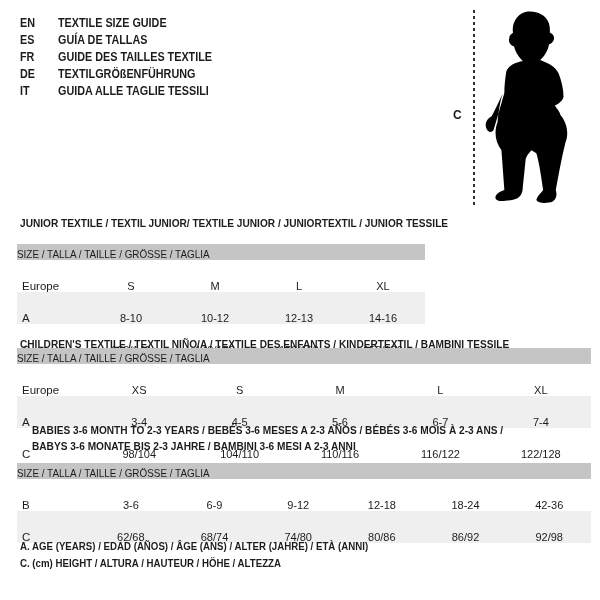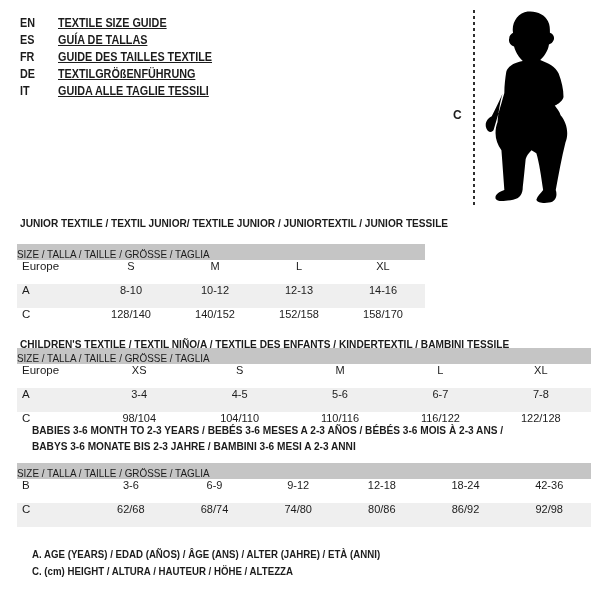--- a/index.html
+++ b/index.html
@@ -12,45 +12,45 @@
   html,body{margin:0;padding:0;background:#ffffff;}
   .canvas{
     position:relative;width:600px;height:600px;background:#ffffff;
     font-family:"Liberation Sans",sans-serif;color:var(--text);
     overflow:hidden;
   }
   .cond{display:inline-block;transform:scaleX(0.88);transform-origin:0 50%;white-space:nowrap;}
   .cond90{display:inline-block;transform:scaleX(0.9);transform-origin:0 50%;white-space:nowrap;}
 
   
-  .lang-list{position:absolute;left:20px;top:14px;text-decoration:underline;}
+  .lang-list{position:absolute;left:20px;top:14px;}
   .lang-row{display:flex;height:17px;align-items:center;font-weight:bold;font-size:12px;}
   .lang-code{width:38px;}
 
   
   .dash-line{
     position:absolute;left:473px;top:10px;width:2px;height:196px;
     background:repeating-linear-gradient(to bottom,var(--dash-line) 0 3px,transparent 3px 6px);
   }
   .c-label{position:absolute;left:453px;top:108px;font-weight:bold;font-size:12px;}
   .silhouette{position:absolute;left:483px;top:7px;}
 
   
   .sec-title{position:absolute;left:20px;font-weight:bold;font-size:11.5px;line-height:16px;}
 
   
   .tbl{position:absolute;font-size:11px;}
   .bar{height:16px;background:var(--header-bar);display:flex;align-items:flex-end;box-sizing:border-box;font-size:11px;}
-  .trow{display:flex;height:24px;align-items:flex-start;}
+  .trow{display:flex;height:32px;align-items:flex-end;}
   .trow.shaded{background:var(--row-shade);}
   .lbl{width:72px;padding-left:5px;box-sizing:border-box;text-align:left;font-size:11.5px;}
   .cell{flex:1;text-align:center;}
 
   
-  .footnotes{position:absolute;left:32px;top:537px;margin-top:8px;}
+  .footnotes{position:absolute;left:20px;top:537px;}
   .footnote{height:17px;font-weight:bold;font-size:11px;display:flex;align-items:center;}
 </style>
 </head>
 <body>
 
 <div class="canvas">
 
   <div class="lang-list">
     <div class="lang-row">
       <span class="lang-code"><span class="cond90">EN</span></span>
@@ -159,21 +159,21 @@
       <span class="cell">M</span>
       <span class="cell">L</span>
       <span class="cell">XL</span>
     </div>
     <div class="trow shaded">
       <span class="lbl">A</span>
       <span class="cell">3-4</span>
       <span class="cell">4-5</span>
       <span class="cell">5-6</span>
       <span class="cell">6-7</span>
-      <span class="cell">7-8</span>
+      <span class="cell">7-4</span>
     </div>
     <div class="trow">
       <span class="lbl">C</span>
       <span class="cell">98/104</span>
       <span class="cell">104/110</span>
       <span class="cell">110/116</span>
       <span class="cell">116/122</span>
       <span class="cell">122/128</span>
     </div>
   </div>

